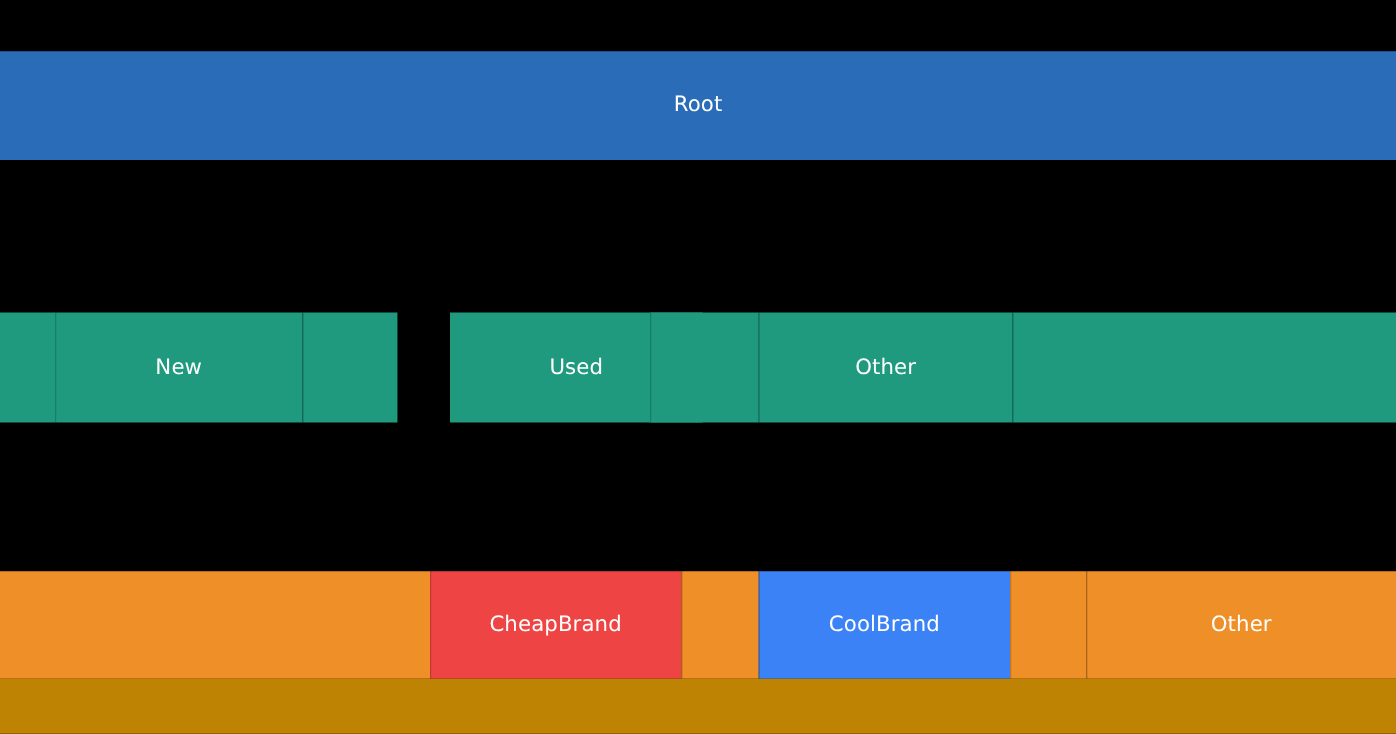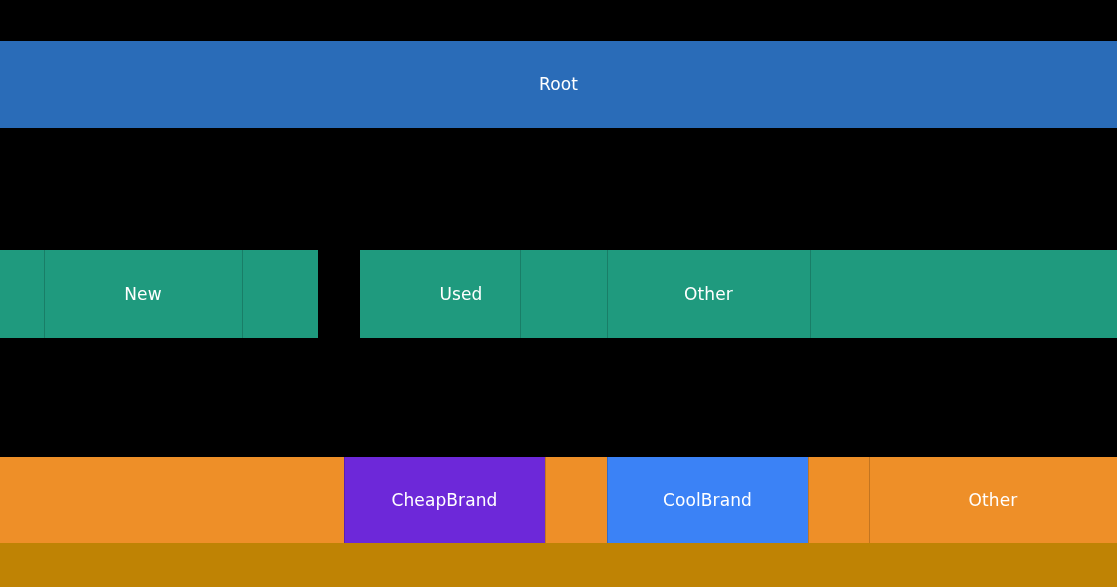--- a/index.html
+++ b/index.html
@@ -76,21 +76,21 @@
       <div class="sep-v" style="left: 520px;"></div>
       <div class="node" style="left: 607px; width: 203px; background: rgb(31, 154, 126);">
         <span class="node-label">Other</span>
       </div>
       <div class="sep-v" style="left: 607px;"></div>
       <div class="node no-label" style="left: 810px; width: 307px; background: rgb(31, 154, 126);"></div>
       <div class="sep-v" style="left: 810px;"></div>
     </div>
     <div class="level-row" style="top: 457px; height: 86px;">
       <div class="node no-label" style="left: 0px; width: 344px; background: rgb(238, 143, 40);"></div>
-      <div class="node" style="left: 344px; width: 201px; background: #6d28d9;">
+      <div class="node" style="left: 344px; width: 201px; background: #ef4444;">
         <span class="node-label">CheapBrand</span>
       </div>
       <div class="sep-v" style="left: 344px;"></div>
       <div class="node no-label" style="left: 545px; width: 62px; background: rgb(238, 143, 40);"></div>
       <div class="sep-v" style="left: 545px;"></div>
       <div class="node" style="left: 607px; width: 201px; background: #3b82f6;">
         <span class="node-label">CoolBrand</span>
       </div>
       <div class="sep-v" style="left: 607px;"></div>
       <div class="node no-label" style="left: 808px; width: 61px; background: rgb(238, 143, 40);"></div>

